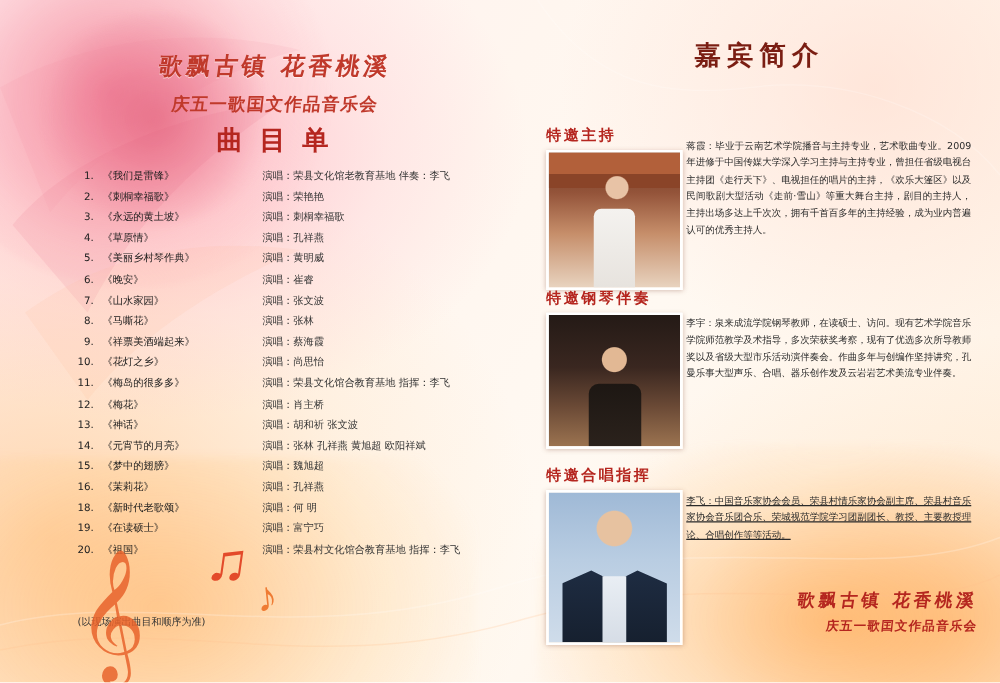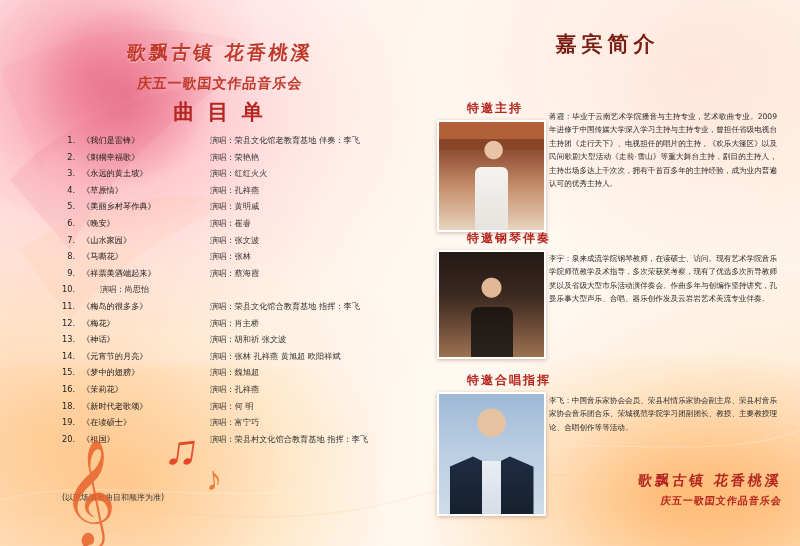--- a/index.html
+++ b/index.html
@@ -198,21 +198,20 @@
     letter-spacing: 5px;
   }
 
   .sec-label {
     position: absolute;
     font-family: Liberation Sans, sans-serif;
     font-size: 12px;
     font-weight: bold;
     color: #b5261f;
     letter-spacing: 2px;
-    margin-left: 30px;
   }
   .sec1 { left: 22px; top: 100px; }
   .sec2 { left: 22px; top: 230px; }
   .sec3 { left: 22px; top: 372px; }
 
   .photo {
     position: absolute;
     border: 2px solid #ffffff;
     box-shadow: 0 1px 4px rgba(120,60,40,.35);
     overflow: hidden;
@@ -224,21 +223,21 @@
   .bio {
     position: absolute;
     font-size: 7.6px;
     line-height: 13.4px;
     color: #2a2a2a;
     font-family: "DejaVu Sans", sans-serif;
     text-align: justify;
   }
   .bio1 { left: 134px; top: 110px; width: 228px; }
   .bio2 { left: 134px; top: 252px; width: 228px; }
-  .bio3 { left: 134px; top: 394px; width: 228px; }
+  .bio3 { left: 134px; top: 394px; width: 228px; text-decoration: underline; }
 
   .closing {
     position: absolute;
     right: 18px; bottom: 38px;
     text-align: right;
     font-family: "DejaVu Serif", serif;
     color: #b5261f;
   }
   .closing .c1 {
     font-size: 14px;
@@ -348,21 +347,21 @@
       <div class="prow">
         <span class="pnum">2.</span>
         <span class="pdot"></span>
         <span class="ptitle">《刺桐幸福歌》</span>
         <span class="pperf">演唱：荣艳艳</span>
       </div>
       <div class="prow">
         <span class="pnum">3.</span>
         <span class="pdot"></span>
         <span class="ptitle">《永远的黄土坡》</span>
-        <span class="pperf">演唱：红红火火</span>
+        <span class="pperf">演唱：刺桐幸福歌</span>
       </div>
       <div class="prow">
         <span class="pnum">4.</span>
         <span class="pdot"></span>
         <span class="ptitle">《草原情》</span>
         <span class="pperf">演唱：孔祥燕</span>
       </div>
       <div class="prow">
         <span class="pnum">5.</span>
         <span class="pdot"></span>
@@ -389,20 +388,21 @@
       </div>
       <div class="prow">
         <span class="pnum">9.</span>
         <span class="pdot"></span>
         <span class="ptitle">《祥票美酒端起来》</span>
         <span class="pperf">演唱：蔡海霞</span>
       </div>
       <div class="prow">
         <span class="pnum">10.</span>
         <span class="pdot"></span>
+        <span class="ptitle">《花灯之乡》</span>
         <span class="pperf">演唱：尚思怡</span>
       </div>
       <div class="prow">
         <span class="pnum">11.</span>
         <span class="pdot"></span>
         <span class="ptitle">《梅岛的很多多》</span>
         <span class="pperf">演唱：荣县文化馆合教育基地 指挥：李飞</span>
       </div>
       <div class="prow">
         <span class="pnum">12.</span>

